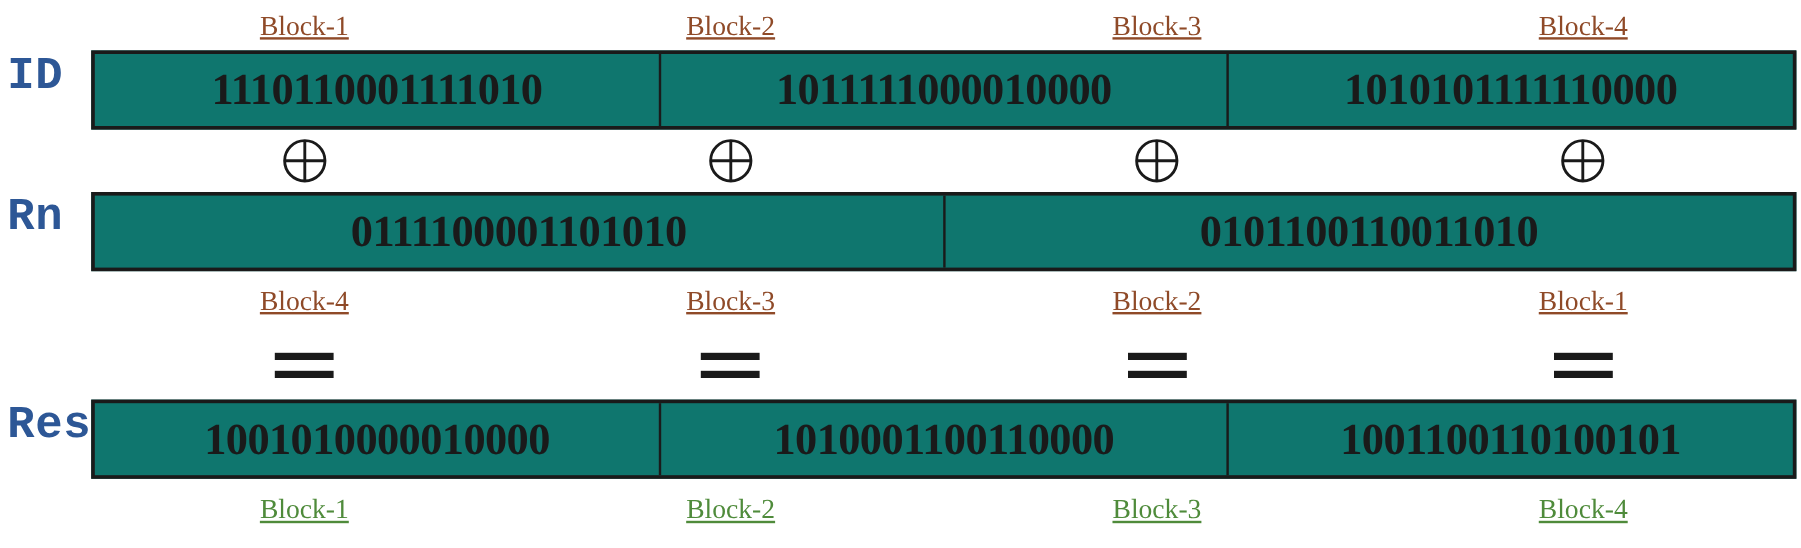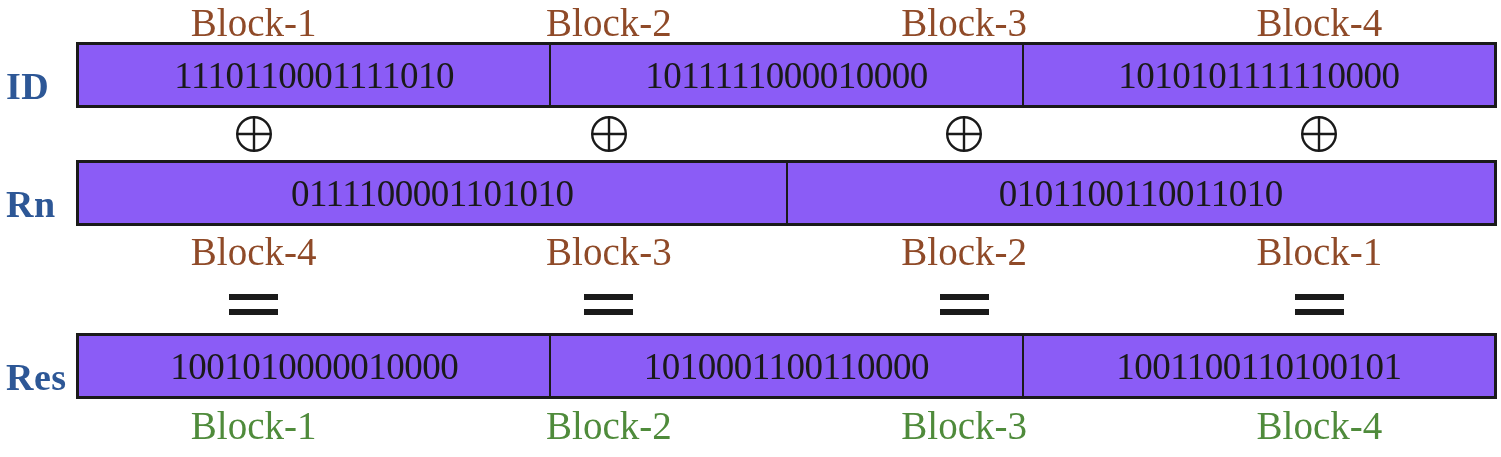--- a/index.html
+++ b/index.html
@@ -18,49 +18,51 @@
     overflow: hidden;
   }
   .diagram {
     width: 1497px;
     padding-top: 2px;
   }
   .row { display: flex; align-items: stretch; }
   .side {
     flex: 0 0 76px;
     display: flex;
-    align-items: flex-end;
+    align-items: flex-start;
     padding-left: 6px;
+    font-family: Liberation Mono, monospace;
   }
   .rowlabel {
     font-weight: bold;
     font-size: 38px;
     color: var(--blue);
     letter-spacing: 0.5px;
   }
   .cols { flex: 1; display: flex; }
   .col {
     flex: 1;
     display: flex;
     align-items: center;
     justify-content: center;
   }
   
   .label-top { height: 40px; }
   .label-mid { height: 50px; }
   .label-bot { height: 52px; }
-  .blk { font-size: 39px; }
+  .blk { font-size: 23px; text-decoration: underline; }
   .blk.brown { color: var(--brown); }
   .blk.green { color: var(--green); }
   
   .box {
     flex: 1;
     display: flex;
     border: 3px solid var(--ink);
-    background: #8b5cf6;
+    background: #0f766e;
+    font-weight: bold;
   }
   .box-row { height: 66px; }
   .cell {
     flex: 1;
     display: flex;
     align-items: center;
     justify-content: center;
   }
   .cell + .cell { border-left: 2px solid var(--ink); align-items: center; }
   .bits {

